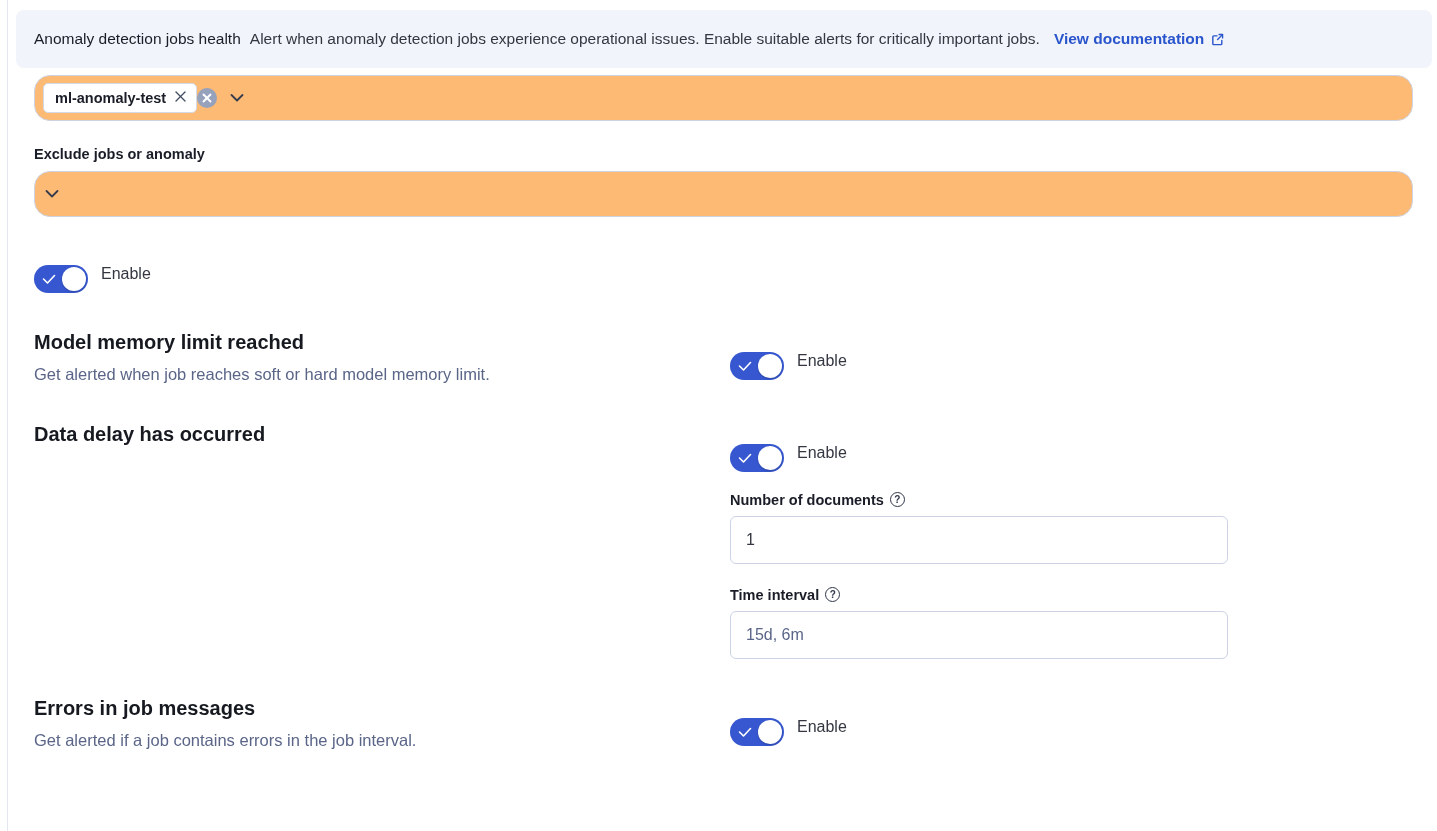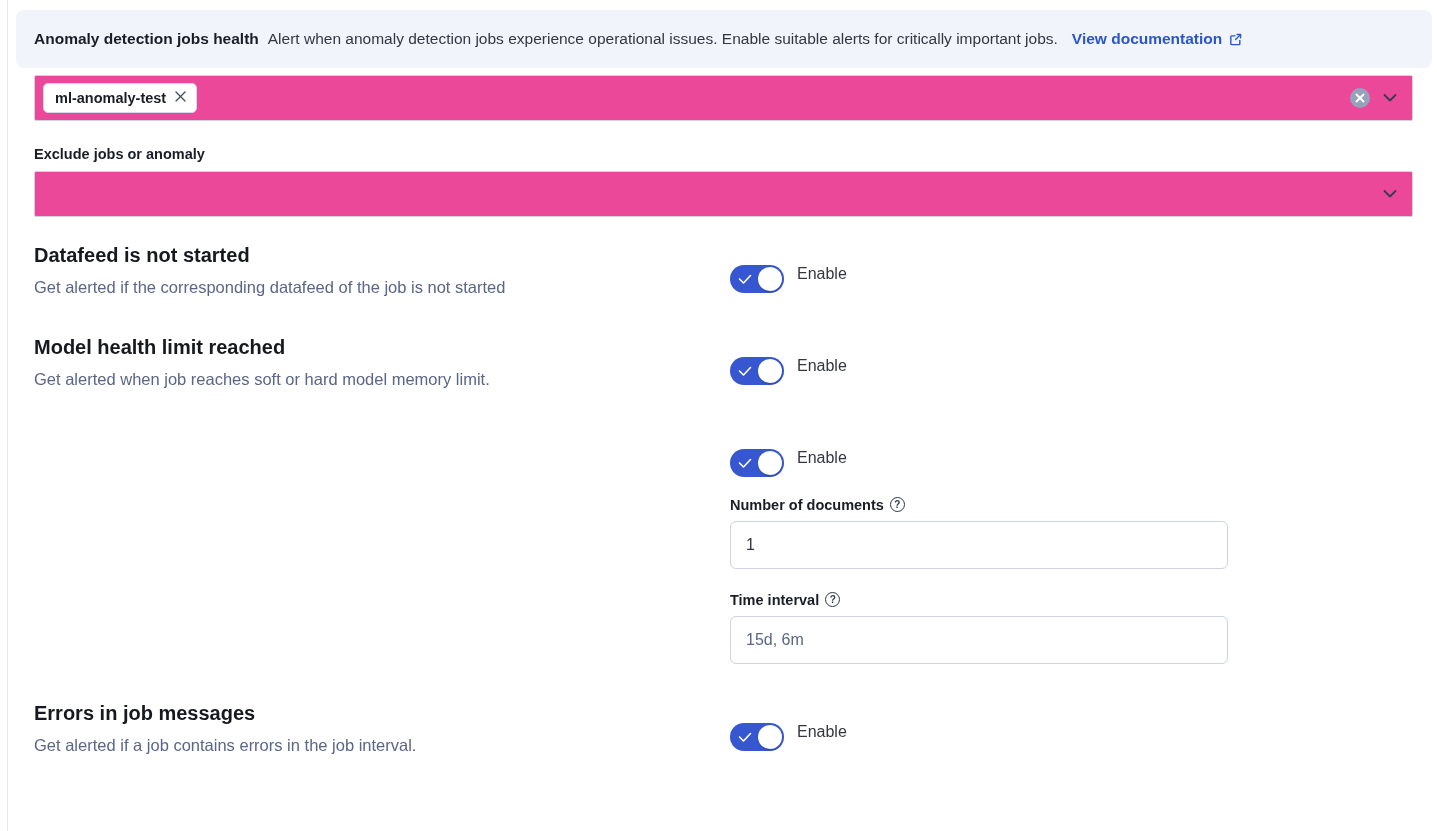--- a/index.html
+++ b/index.html
@@ -19,43 +19,43 @@
   .banner {
     margin: 10px 0 0 16px;
     width: 1416px; height: 58px;
     box-sizing: border-box;
     background: #f1f4fa;
     border-radius: 8px;
     display: flex; align-items: center;
     padding: 0 18px;
     font-size: 15.5px;
   }
-  .banner-title { font-weight: 700; color: #1a1d27; margin-right: 9px; white-space: nowrap; }
+  .banner-title { font-weight: 400; color: #1a1d27; margin-right: 9px; white-space: nowrap; }
   .banner-desc { color: #343741; margin-right: 14px; white-space: nowrap; }
   .doc-link {
     color: #2a55cc; font-weight: 700; text-decoration: none;
     display: inline-flex; align-items: center; gap: 6px; white-space: nowrap;
     cursor: pointer;
   }
   .doc-link svg { display: block; }
   
   .content { margin-left: 34px; width: 1379px; }
   .form-label {
     display: block; font-size: 14.5px; font-weight: 700; color: #1a1d27;
     line-height: 17px;
   }
   .lbl-include { margin-top: 24px; }
   .lbl-exclude { margin-top: 25px; }
   .combobox {
     margin-top: 7px;
     height: 46px; box-sizing: border-box;
-    background: #ec4899;
+    background: #fdba74;
     border: 1px solid #ccd3e4;
-    border-radius: 2px;
-    display: flex; align-items: center; justify-content: space-between;
+    border-radius: 16px;
+    display: flex; align-items: center; 
     padding: 0 13px 0 8px;
     cursor: text;
   }
   .combobox.empty { margin-top: 8px; }
   .pill {
     height: 30px; box-sizing: border-box;
     display: inline-flex; align-items: center; gap: 8px;
     padding: 0 9px 0 11px;
     background: #fff;
     border: 1px solid #d3d9e6;
@@ -180,61 +180,58 @@
       <span class="combo-controls">
         <span class="chevron">
           <svg width="18" height="18" viewBox="0 0 18 18" fill="none" stroke="#353c4f" stroke-width="1.8" stroke-linecap="round" stroke-linejoin="round">
             <path d="M3.5 6l5.5 5.5L14.5 6"></path>
           </svg>
         </span>
       </span>
     </div>
 
     <div class="section first">
-      <div class="section-left">
-        <h3>Datafeed is not started</h3>
-        <p>Get alerted if the corresponding datafeed of the job is not started</p>
-      </div>
       <div class="section-right">
         <div class="switch-row">
           <button class="switch" aria-checked="true" role="switch">
             <span class="check">
               <svg width="14" height="14" viewBox="0 0 14 14" fill="none" stroke="#ffffff" stroke-width="1.6" stroke-linecap="round" stroke-linejoin="round">
                 <path d="M1.5 7l4 4 7-7.5"></path>
               </svg>
             </span>
             <span class="knob"></span>
           </button>
           <span class="switch-label">Enable</span>
         </div>
       </div>
     </div>
 
     <div class="section">
       <div class="section-left">
-        <h3>Model health limit reached</h3>
+        <h3>Model memory limit reached</h3>
         <p>Get alerted when job reaches soft or hard model memory limit.</p>
       </div>
       <div class="section-right">
         <div class="switch-row">
           <button class="switch" aria-checked="true" role="switch">
             <span class="check">
               <svg width="14" height="14" viewBox="0 0 14 14" fill="none" stroke="#ffffff" stroke-width="1.6" stroke-linecap="round" stroke-linejoin="round">
                 <path d="M1.5 7l4 4 7-7.5"></path>
               </svg>
             </span>
             <span class="knob"></span>
           </button>
           <span class="switch-label">Enable</span>
         </div>
       </div>
     </div>
 
     <div class="section">
       <div class="section-left">
+        <h3>Data delay has occurred</h3>
       </div>
       <div class="section-right">
         <div class="switch-row">
           <button class="switch" aria-checked="true" role="switch">
             <span class="check">
               <svg width="14" height="14" viewBox="0 0 14 14" fill="none" stroke="#ffffff" stroke-width="1.6" stroke-linecap="round" stroke-linejoin="round">
                 <path d="M1.5 7l4 4 7-7.5"></path>
               </svg>
             </span>
             <span class="knob"></span>

